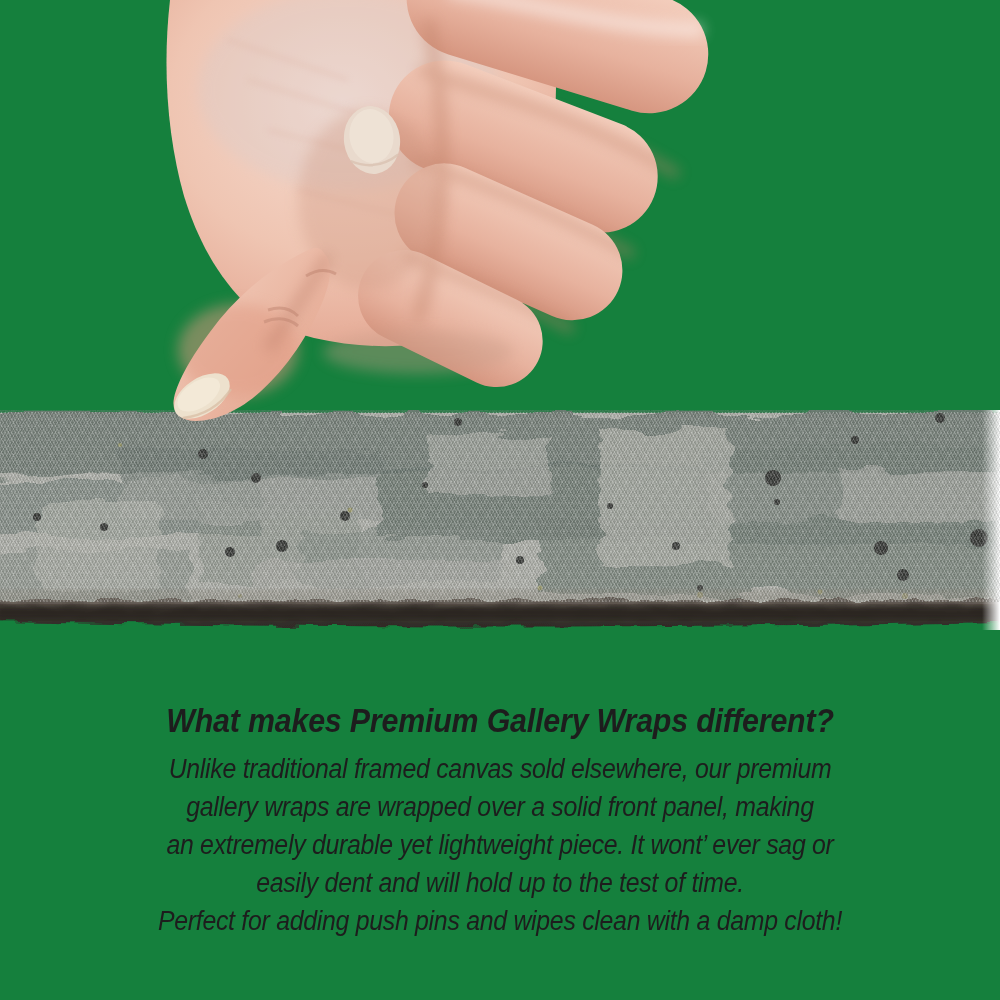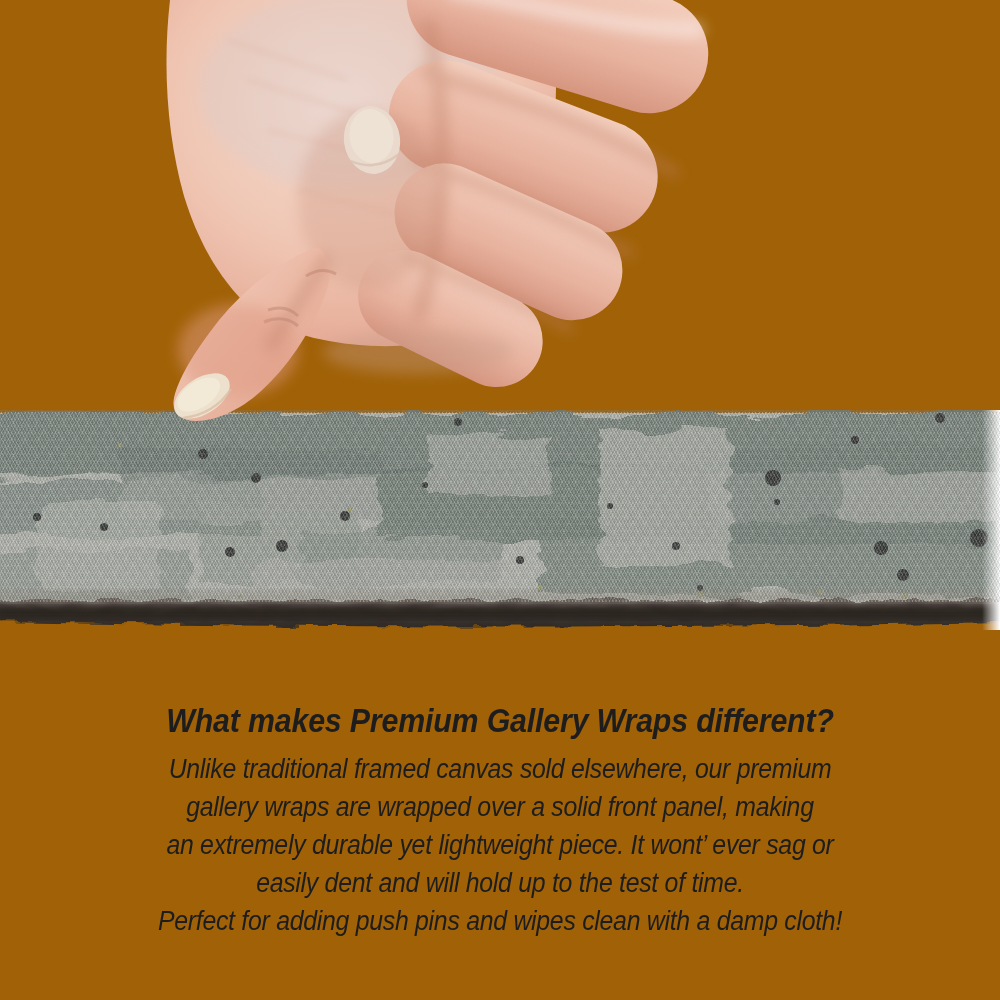--- a/index.html
+++ b/index.html
@@ -1,16 +1,16 @@
 <!DOCTYPE html>
 <html style="--c-text: #1d1d1d; --c-canvas-light: #c6c8bf; --c-canvas-green: #6b7c71; --c-canvas-green-dark: #5f7066; --c-canvas-edge-dark: #2f2b27; --c-skin-light: #f6dbcf; --c-skin-mid: #e9b6a3; --c-skin-shadow: #c98e77; --c-nail: #ede1cd;"><head>
 <meta charset="utf-8">
 <style>
   html,body{margin:0;padding:0;background:#ffffff;}
-  .page{position:relative;width:1000px;height:1000px;background:#a16207;overflow:hidden;
+  .page{position:relative;width:1000px;height:1000px;background:#15803d;overflow:hidden;
         font-family:"Liberation Sans",sans-serif;}
   .hero{position:absolute;inset:0;}
   .hand-svg{position:absolute;left:118px;top:0;width:600px;height:430px;z-index:3;}
   .strip{position:absolute;left:0;top:410px;width:1000px;height:220px;z-index:1;}
   .strip svg{position:absolute;left:0;top:0;}
   .weave{position:absolute;left:0;top:2px;width:1000px;height:190px;z-index:2;pointer-events:none;
     background:
       repeating-linear-gradient(63deg, rgba(255,255,255,.16) 0 1px, rgba(60,66,60,.10) 1px 2px, rgba(255,255,255,0) 2px 3px),
       repeating-linear-gradient(-63deg, rgba(255,255,255,.13) 0 1px, rgba(55,60,55,.08) 1px 3px),
       repeating-linear-gradient(0deg, rgba(255,255,255,.05) 0 2px, rgba(0,0,0,0) 2px 7px);}

